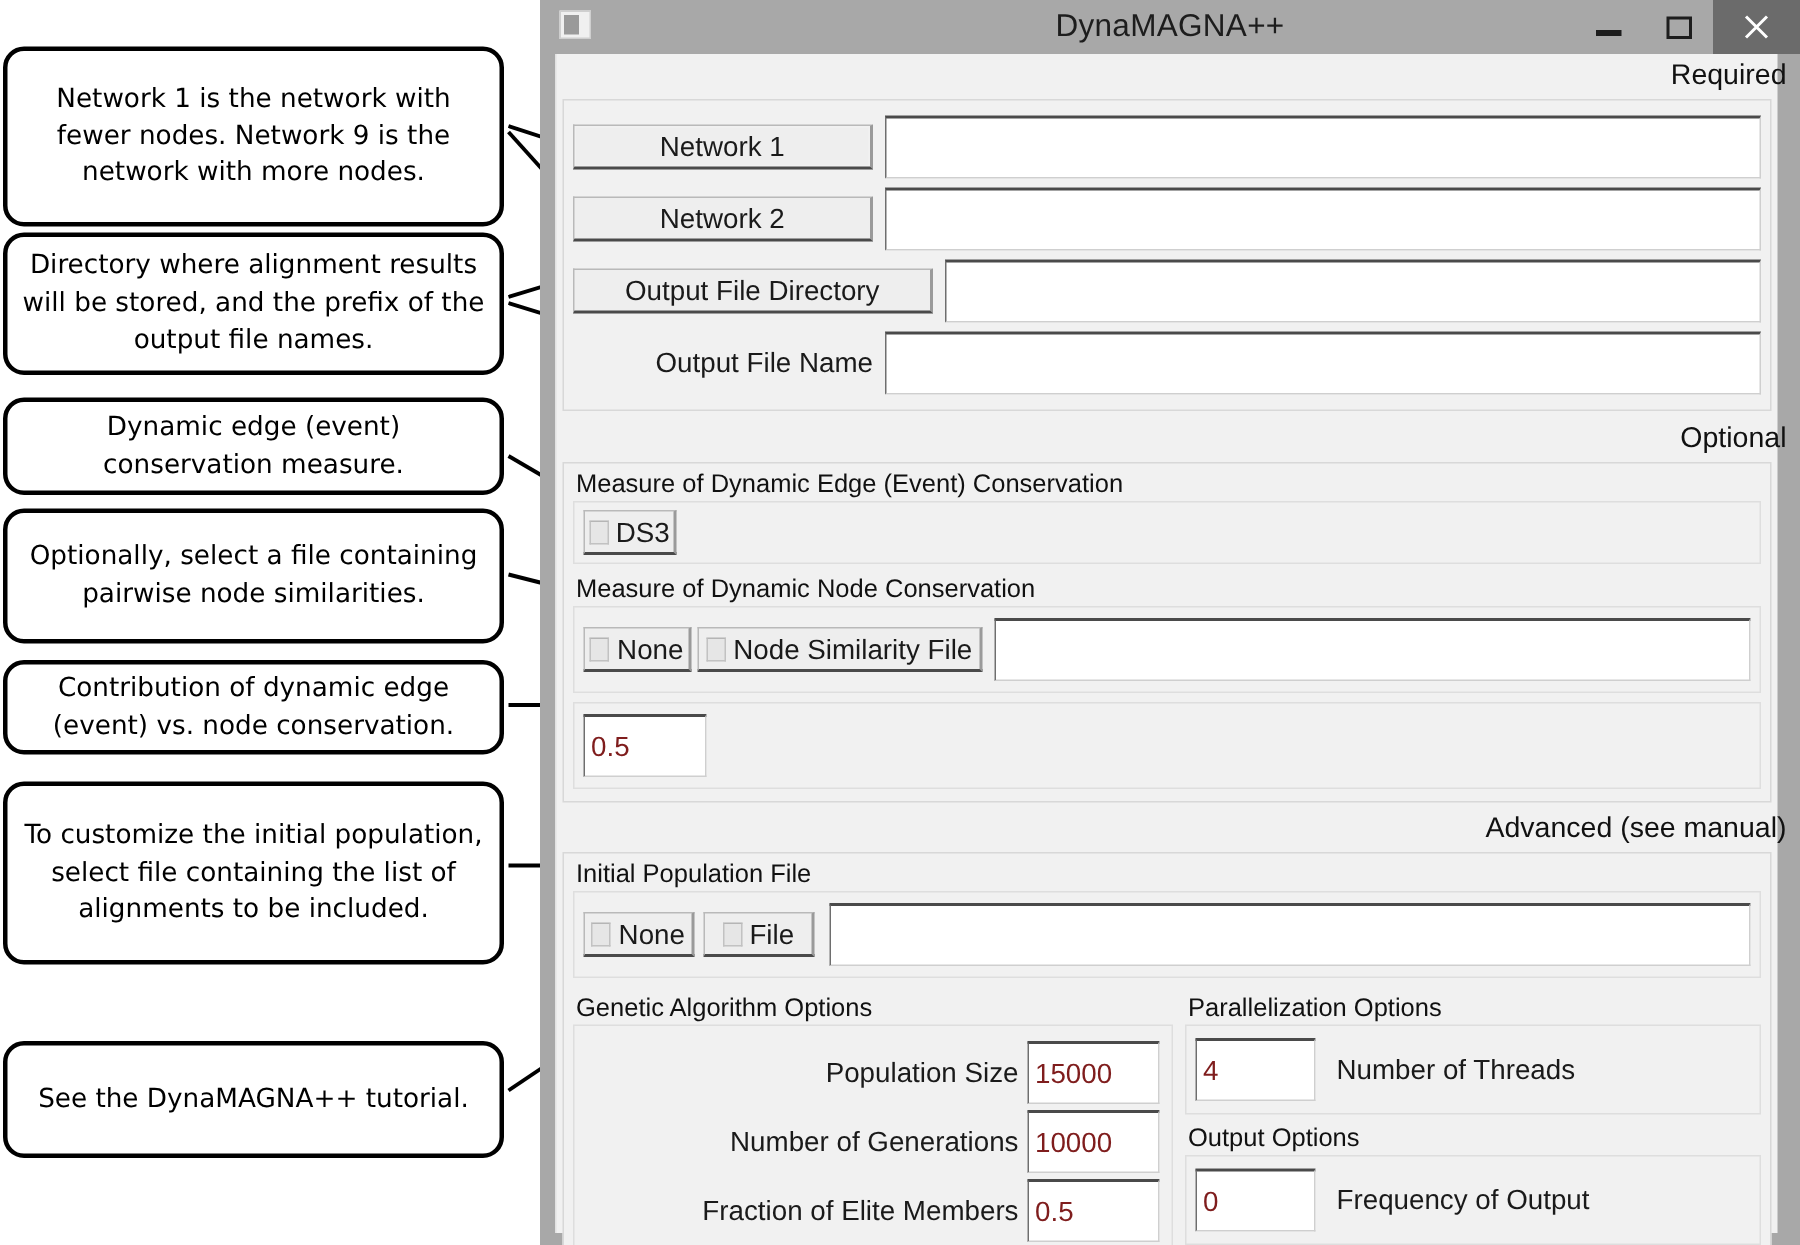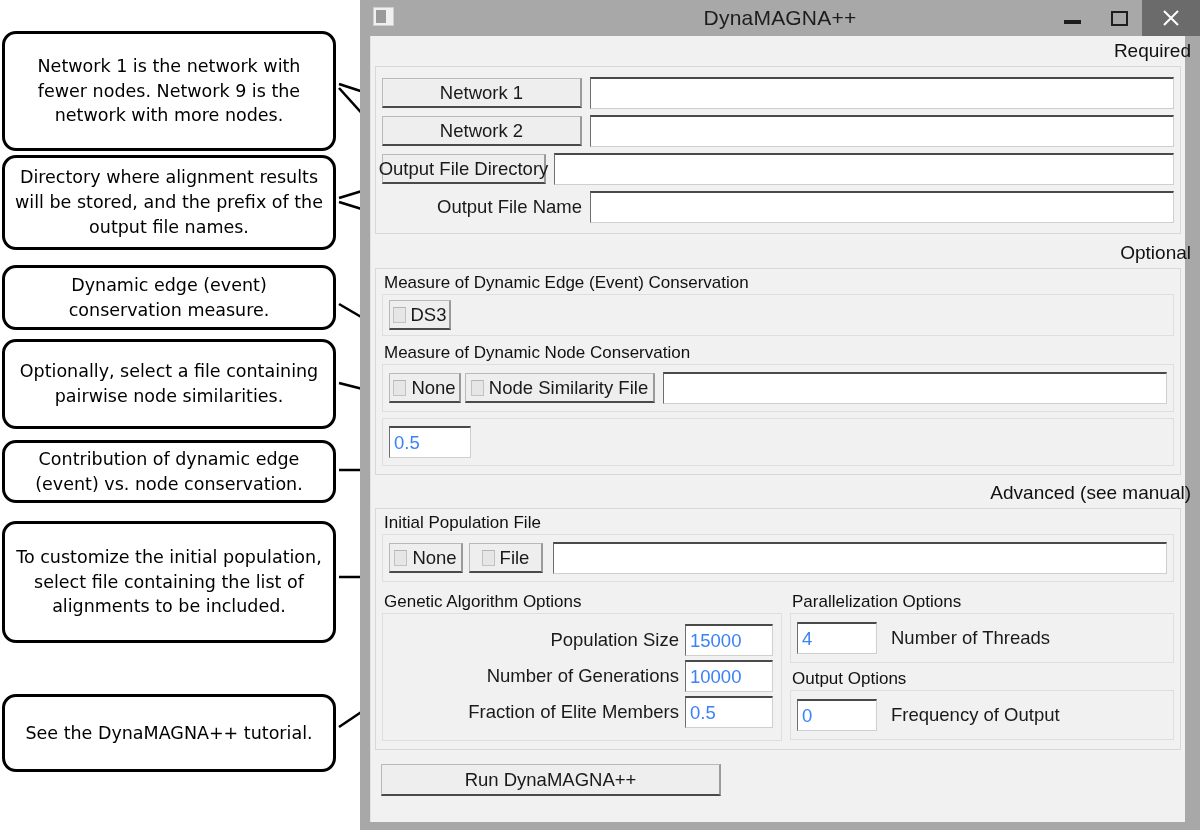--- a/index.html
+++ b/index.html
@@ -138,23 +138,23 @@
   }
   .swbtn.pos{position:relative;}
 
   
   .txt{
     background:#ffffff;
     border:1px solid #cfcfcf;
     border-top:2px solid #4a4a4a;
     border-left:1px solid #6e6e6e;
     box-sizing:border-box;
-    height:32px;
+    height:42px;
     font-size:18.5px;
-    color:#3b82f6;
+    color:#7f1d1d;
     display:flex;align-items:center;
     padding-left:4px;
     font-family:"Liberation Sans", sans-serif;
   }
 
   .lbl{font-size:18.5px;color:#1a1a1a;white-space:nowrap;}
 
   
   .cb{
     width:13px;height:16px;
@@ -241,21 +241,21 @@
     <div class="group" style="margin:0 4px;">
       <div class="row" style="margin-top:4px;">
         <div class="swbtn focus pos" style="width:200px;">Network 1</div>
         <div class="txt" style="flex:1;margin-left:8px;"></div>
       </div>
       <div class="row">
         <div class="swbtn" style="width:200px;">Network 2</div>
         <div class="txt" style="flex:1;margin-left:8px;"></div>
       </div>
       <div class="row">
-        <div class="swbtn" style="width:164px;">Output File Directory</div>
+        <div class="swbtn" style="width:240px;">Output File Directory</div>
         <div class="txt" style="flex:1;margin-left:8px;"></div>
       </div>
       <div class="row" style="margin-bottom:2px;">
         <div class="lbl" style="width:200px;text-align:right;">Output File Name</div>
         <div class="txt" style="flex:1;margin-left:8px;"></div>
       </div>
     </div>
 
     <div class="sect-caption" style="margin-top:6px;margin-right:-8px;">Optional</div>
 

